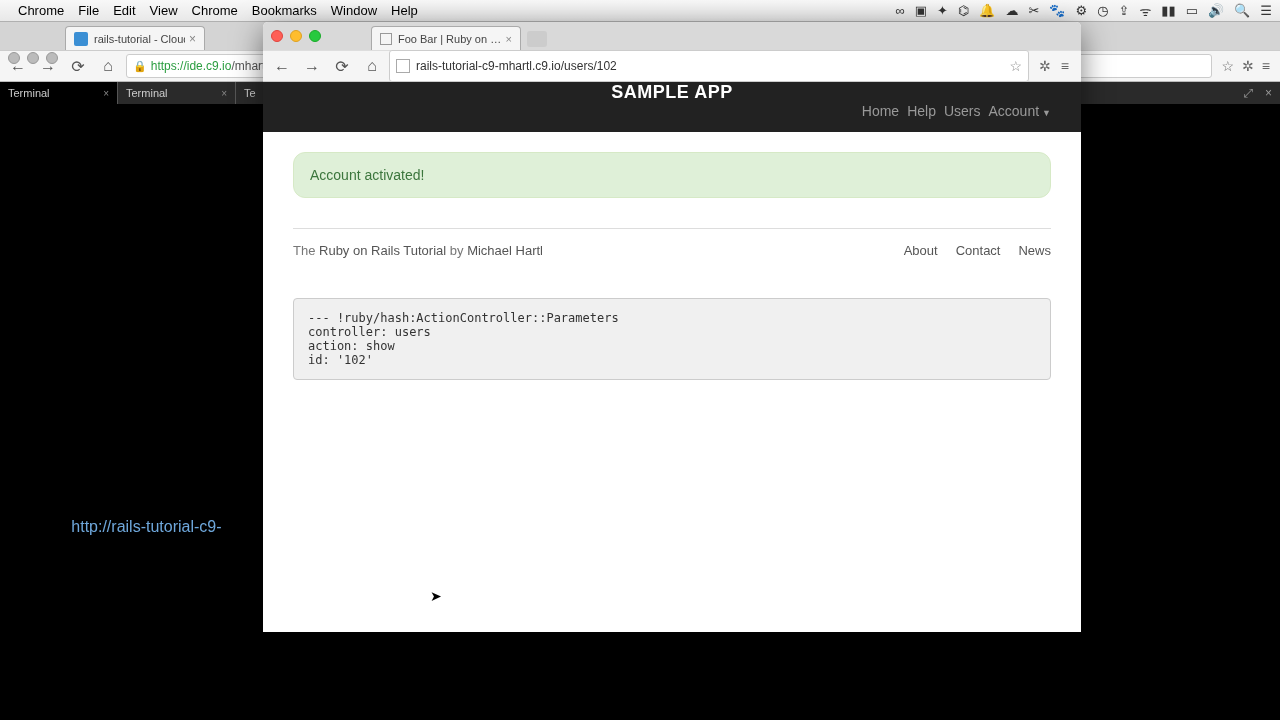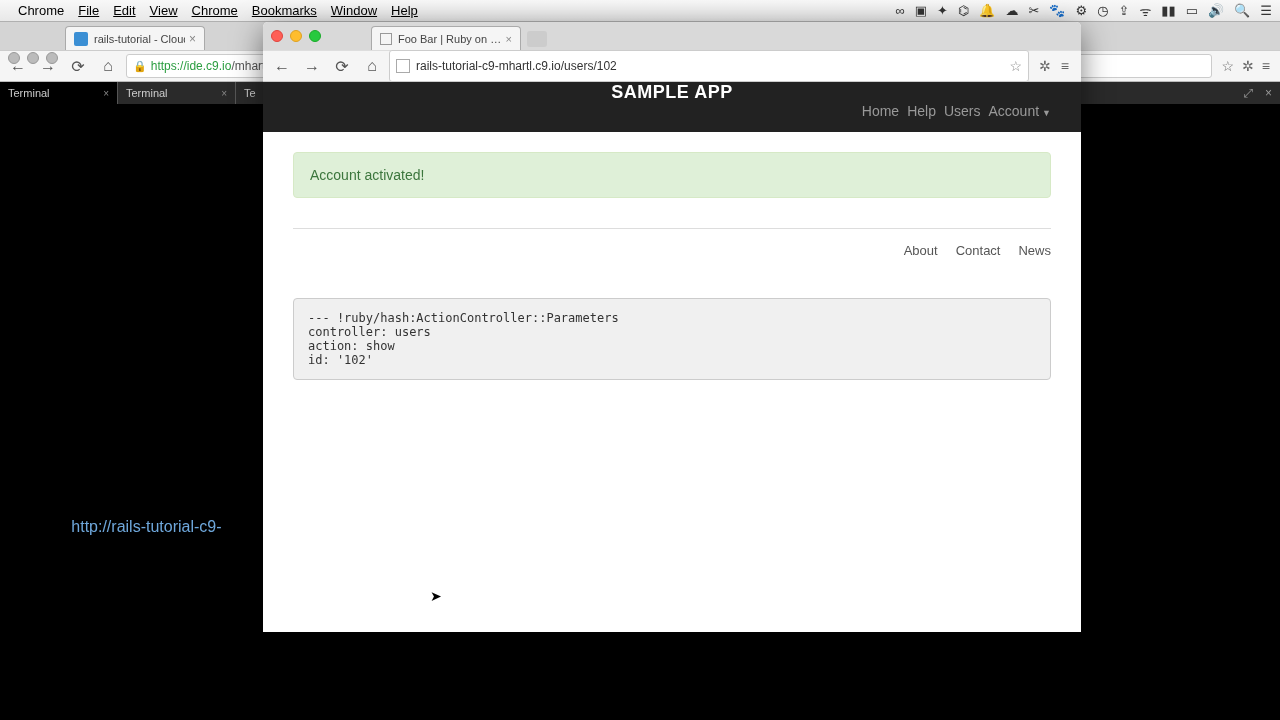--- a/index.html
+++ b/index.html
@@ -19,21 +19,21 @@
   border-bottom: 1px solid #b0b0b0;
   display: flex;
   align-items: center;
   font-size: 13px;
   padding: 0 8px;
   justify-content: space-between;
 }
 .menubar-left { display: flex; align-items: center; }
 .menubar-left .apple { font-size: 14px; margin-right: 10px; }
 .menubar-left .app-name { font-weight: normal; margin-right: 14px; }
-.menubar-left .menu-item { margin-right: 14px; text-decoration: underline; }
+.menubar-left .menu-item { margin-right: 14px; }
 .menubar-right { display: flex; align-items: center; gap: 10px; font-size: 13px; color: #333; }
 .menubar-right span { display: inline-flex; align-items: center; }
 
 
 .bg-chrome {
   position: absolute;
   top: 22px;
   left: 0;
   width: 1280px;
   height: 60px;
@@ -228,21 +228,21 @@
 .navbar .nav-link { color: #999; }
 .navbar .dropdown { position: relative; }
 .navbar .caret { font-size: 9px; margin-left: 3px; }
 
 .content { padding: 20px 30px; }
 .alert-success {
   background: #dff0d8;
   border: 1px solid #d6e9c6;
   color: #3c763d;
   padding: 14px 16px;
-  border-radius: 4px;
+  border-radius: 12px;
   font-size: 14px;
   margin-bottom: 30px;
 }
 .user-profile { display: flex; align-items: flex-start; gap: 14px; margin-bottom: 50px; }
 .gravatar {
   width: 64px;
   height: 64px;
   background: #1c7fd6;
   position: relative;
 }
@@ -470,20 +470,23 @@
       </div>
     </div>
 
     <div class="content">
       <div class="alert-success">
         <span>Account activated!</span>
       </div>
 
 
       <div class="footer">
+        <div class="footer-left">
+          <span>The </span><a>Ruby on Rails Tutorial</a><span> by </span><a>Michael Hartl</a>
+        </div>
         <div class="footer-right">
           <a>About</a>
           <a>Contact</a>
           <a>News</a>
         </div>
       </div>
 
       <div class="debug-box">--- !ruby/hash:ActionController::Parameters
 controller: users
 action: show

